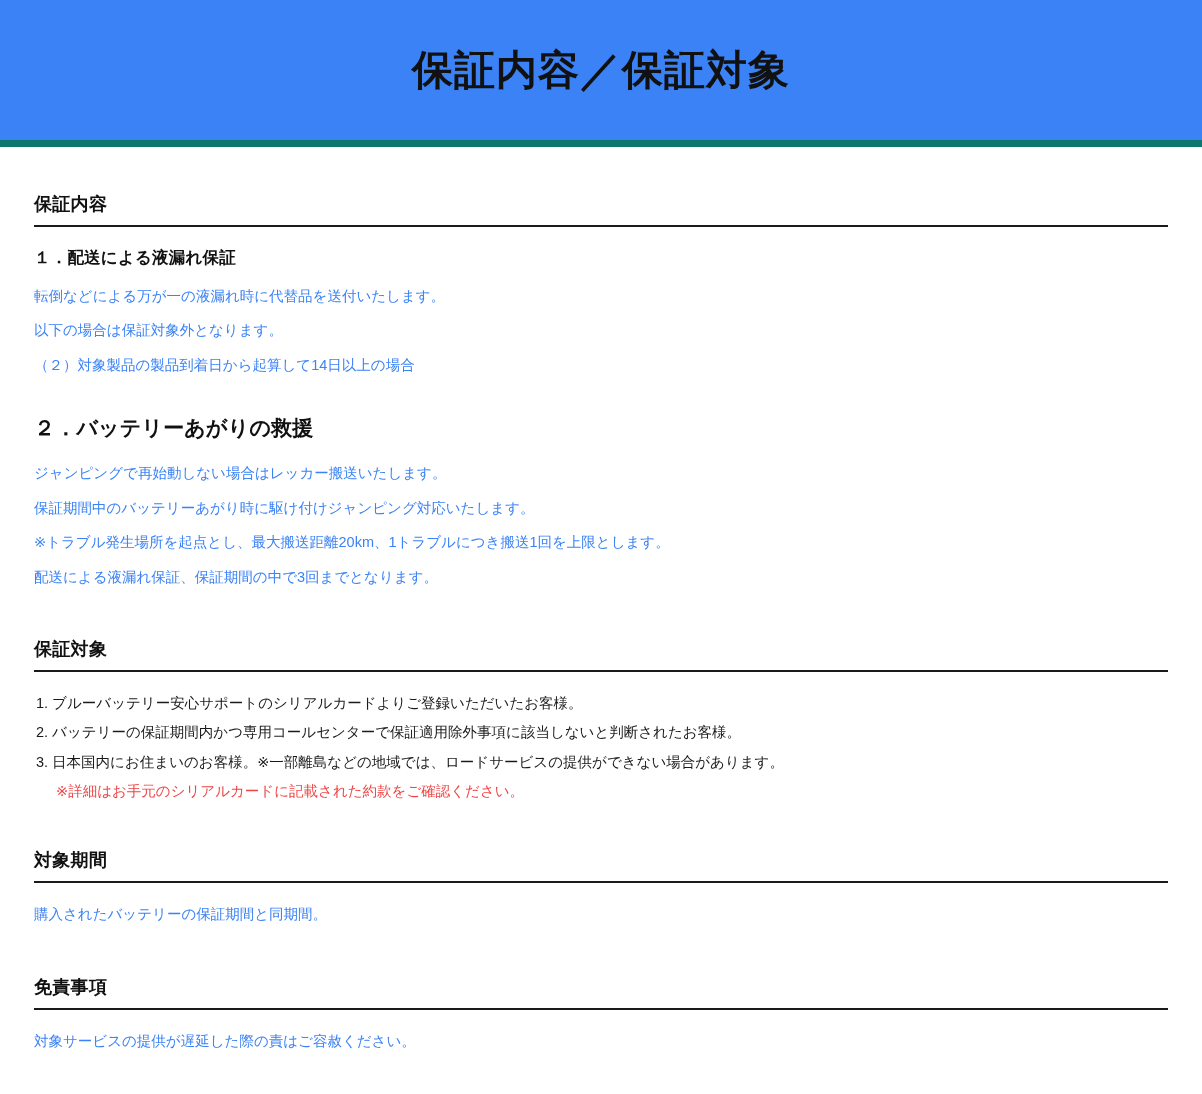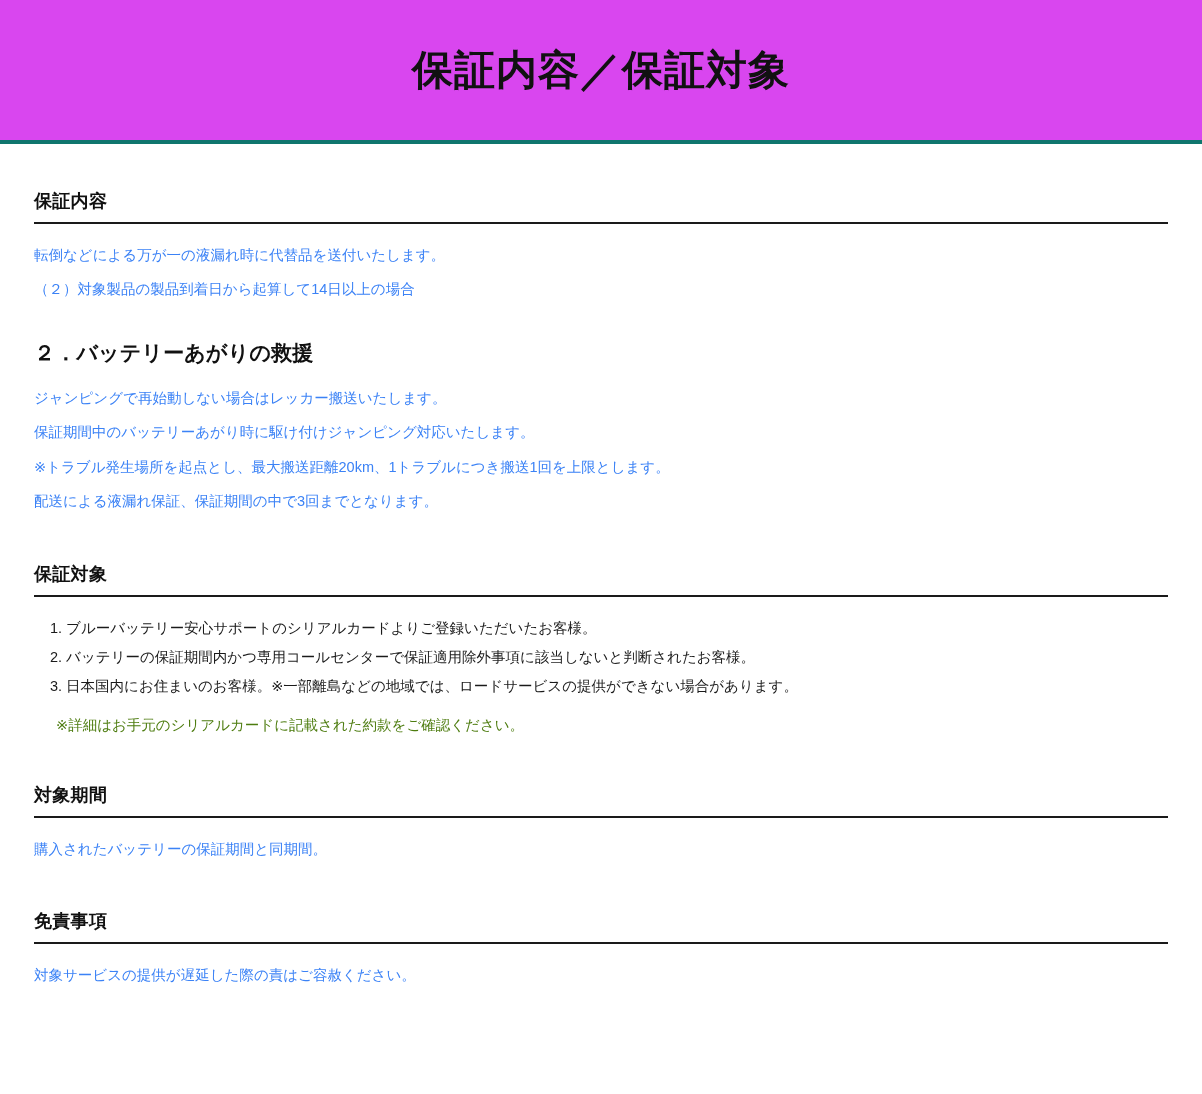--- a/index.html
+++ b/index.html
@@ -13,26 +13,26 @@
     font-family: "Liberation Sans", "DejaVu Sans", sans-serif;
     color: #1a1a1a;
     -webkit-font-smoothing: antialiased;
   }
   .page {
     width: 1202px;
     position: relative;
   }
   
   .header-band {
-    background: #d946ef;
+    background: #3b82f6;
     height: 140px;
     display: flex;
     align-items: center;
     justify-content: center;
-    border-bottom: 4px solid #0f766e;
+    border-bottom: 7px solid #0f766e;
   }
   .page-title {
     font-size: 41px;
     font-weight: 700;
     letter-spacing: 1px;
     color: #111111;
     text-align: center;
     margin: 0;
   }
   
@@ -68,55 +68,57 @@
   p.body-line {
     font-size: 14.5px;
     line-height: 1.55;
     margin: 0 0 12px 0;
     color: #3b82f6;
   }
   .block-gap-lg { height: 34px; }
   .block-gap-md { height: 26px; }
   ol.target-list {
     list-style: none;
-    margin: 16px;
+    margin: 2px;
     padding: 0;
   }
   ol.target-list li {
     font-size: 14.5px;
     line-height: 1.6;
     margin-bottom: 6px;
     color: #1a1a1a;
   }
   .note-indent {
     padding-left: 22px;
     font-size: 14.5px;
     line-height: 1.6;
-    color: #4d7c0f;
+    color: #ef4444;
     margin: 0;
   }
 </style>
 </head>
 <body>
 
 <div class="page">
 
   <div class="header-band">
     <h1 class="page-title">保証内容／保証対象</h1>
   </div>
 
   <div class="content">
 
     <div class="block-gap-lg"></div>
 
     <section class="section">
       <h2 class="section-heading">保証内容</h2>
       <hr class="rule">
 
+      <h3 class="sub-heading">１．配送による液漏れ保証</h3>
       <p class="body-line">転倒などによる万が一の液漏れ時に代替品を送付いたします。</p>
+      <p class="body-line">以下の場合は保証対象外となります。</p>
       <p class="body-line">（２）対象製品の製品到着日から起算して14日以上の場合</p>
 
       <div class="block-gap-md"></div>
 
       <h3 class="sub-heading large">２．バッテリーあがりの救援</h3>
       <p class="body-line">ジャンピングで再始動しない場合はレッカー搬送いたします。</p>
       <p class="body-line">保証期間中のバッテリーあがり時に駆け付けジャンピング対応いたします。</p>
       <p class="body-line">※トラブル発生場所を起点とし、最大搬送距離20km、1トラブルにつき搬送1回を上限とします。</p>
       <p class="body-line">配送による液漏れ保証、保証期間の中で3回までとなります。</p>
     </section>

